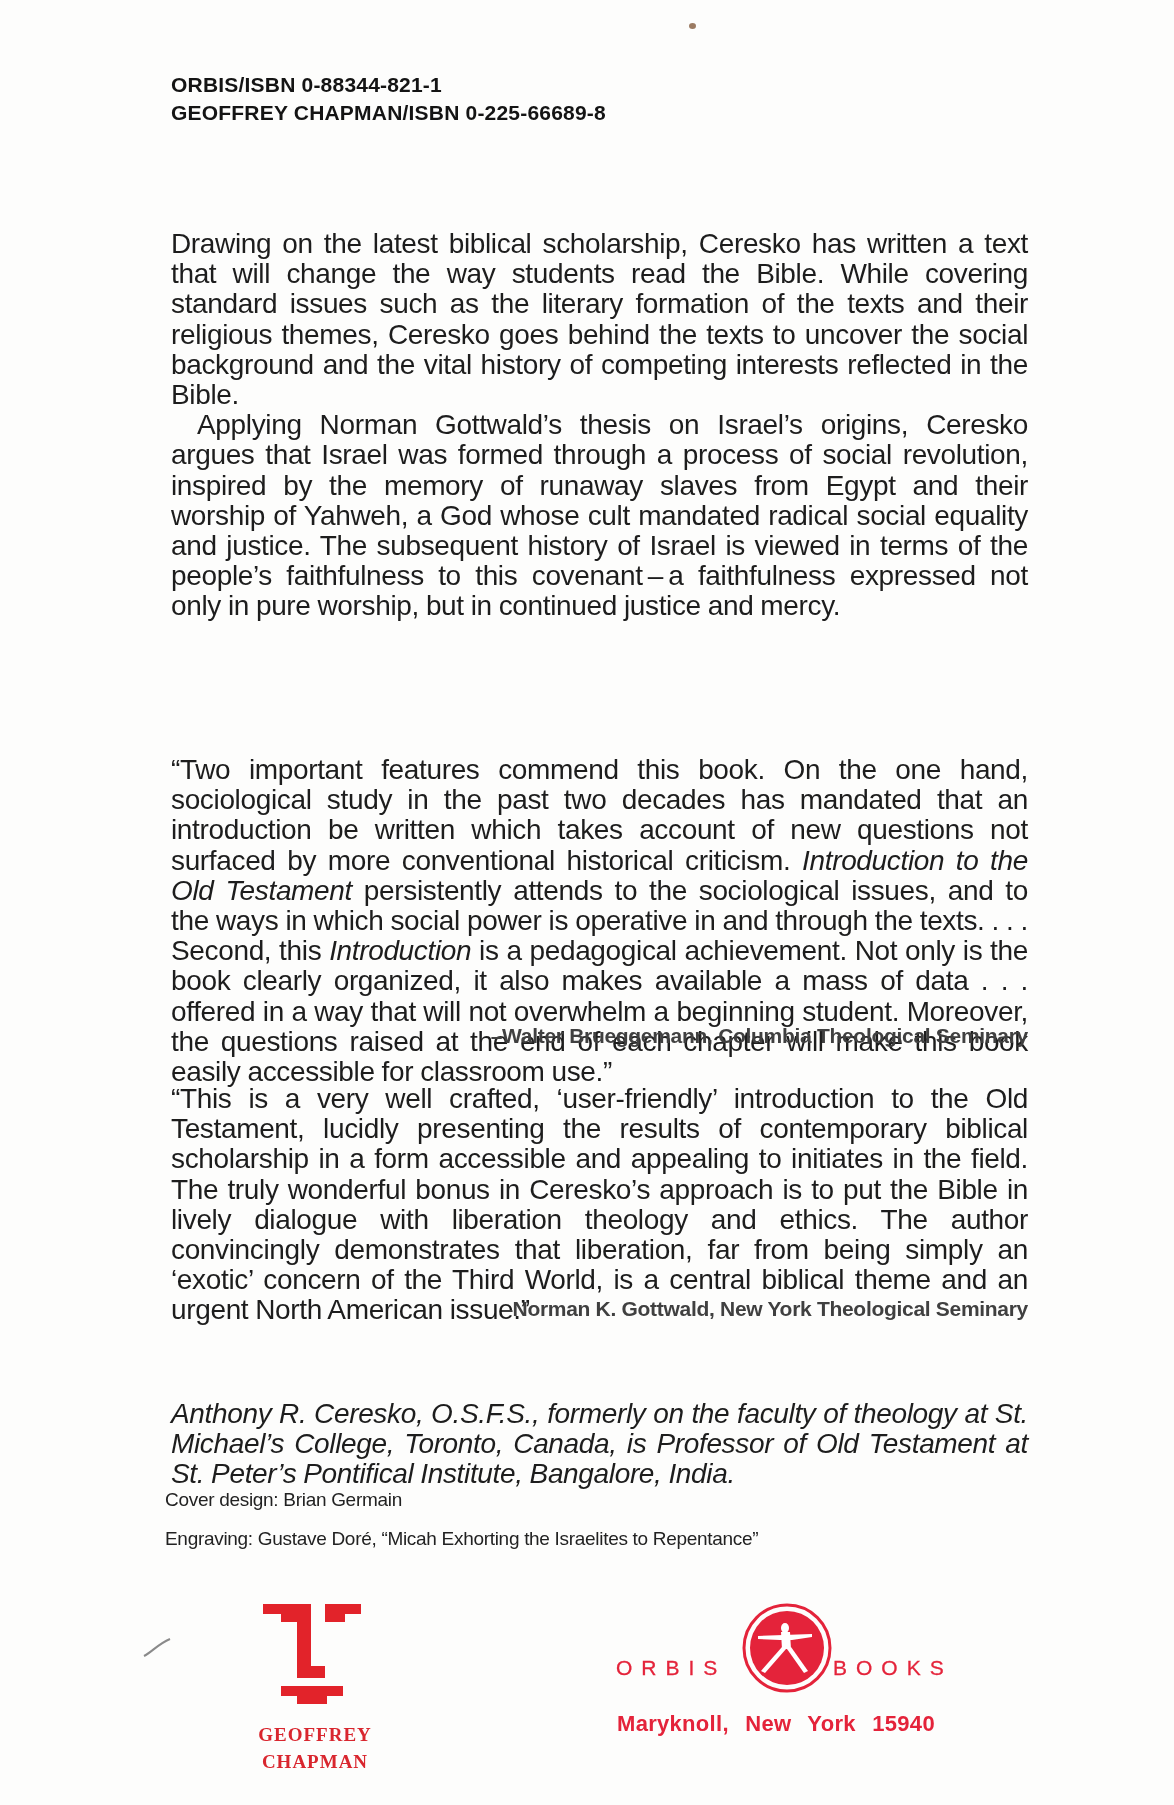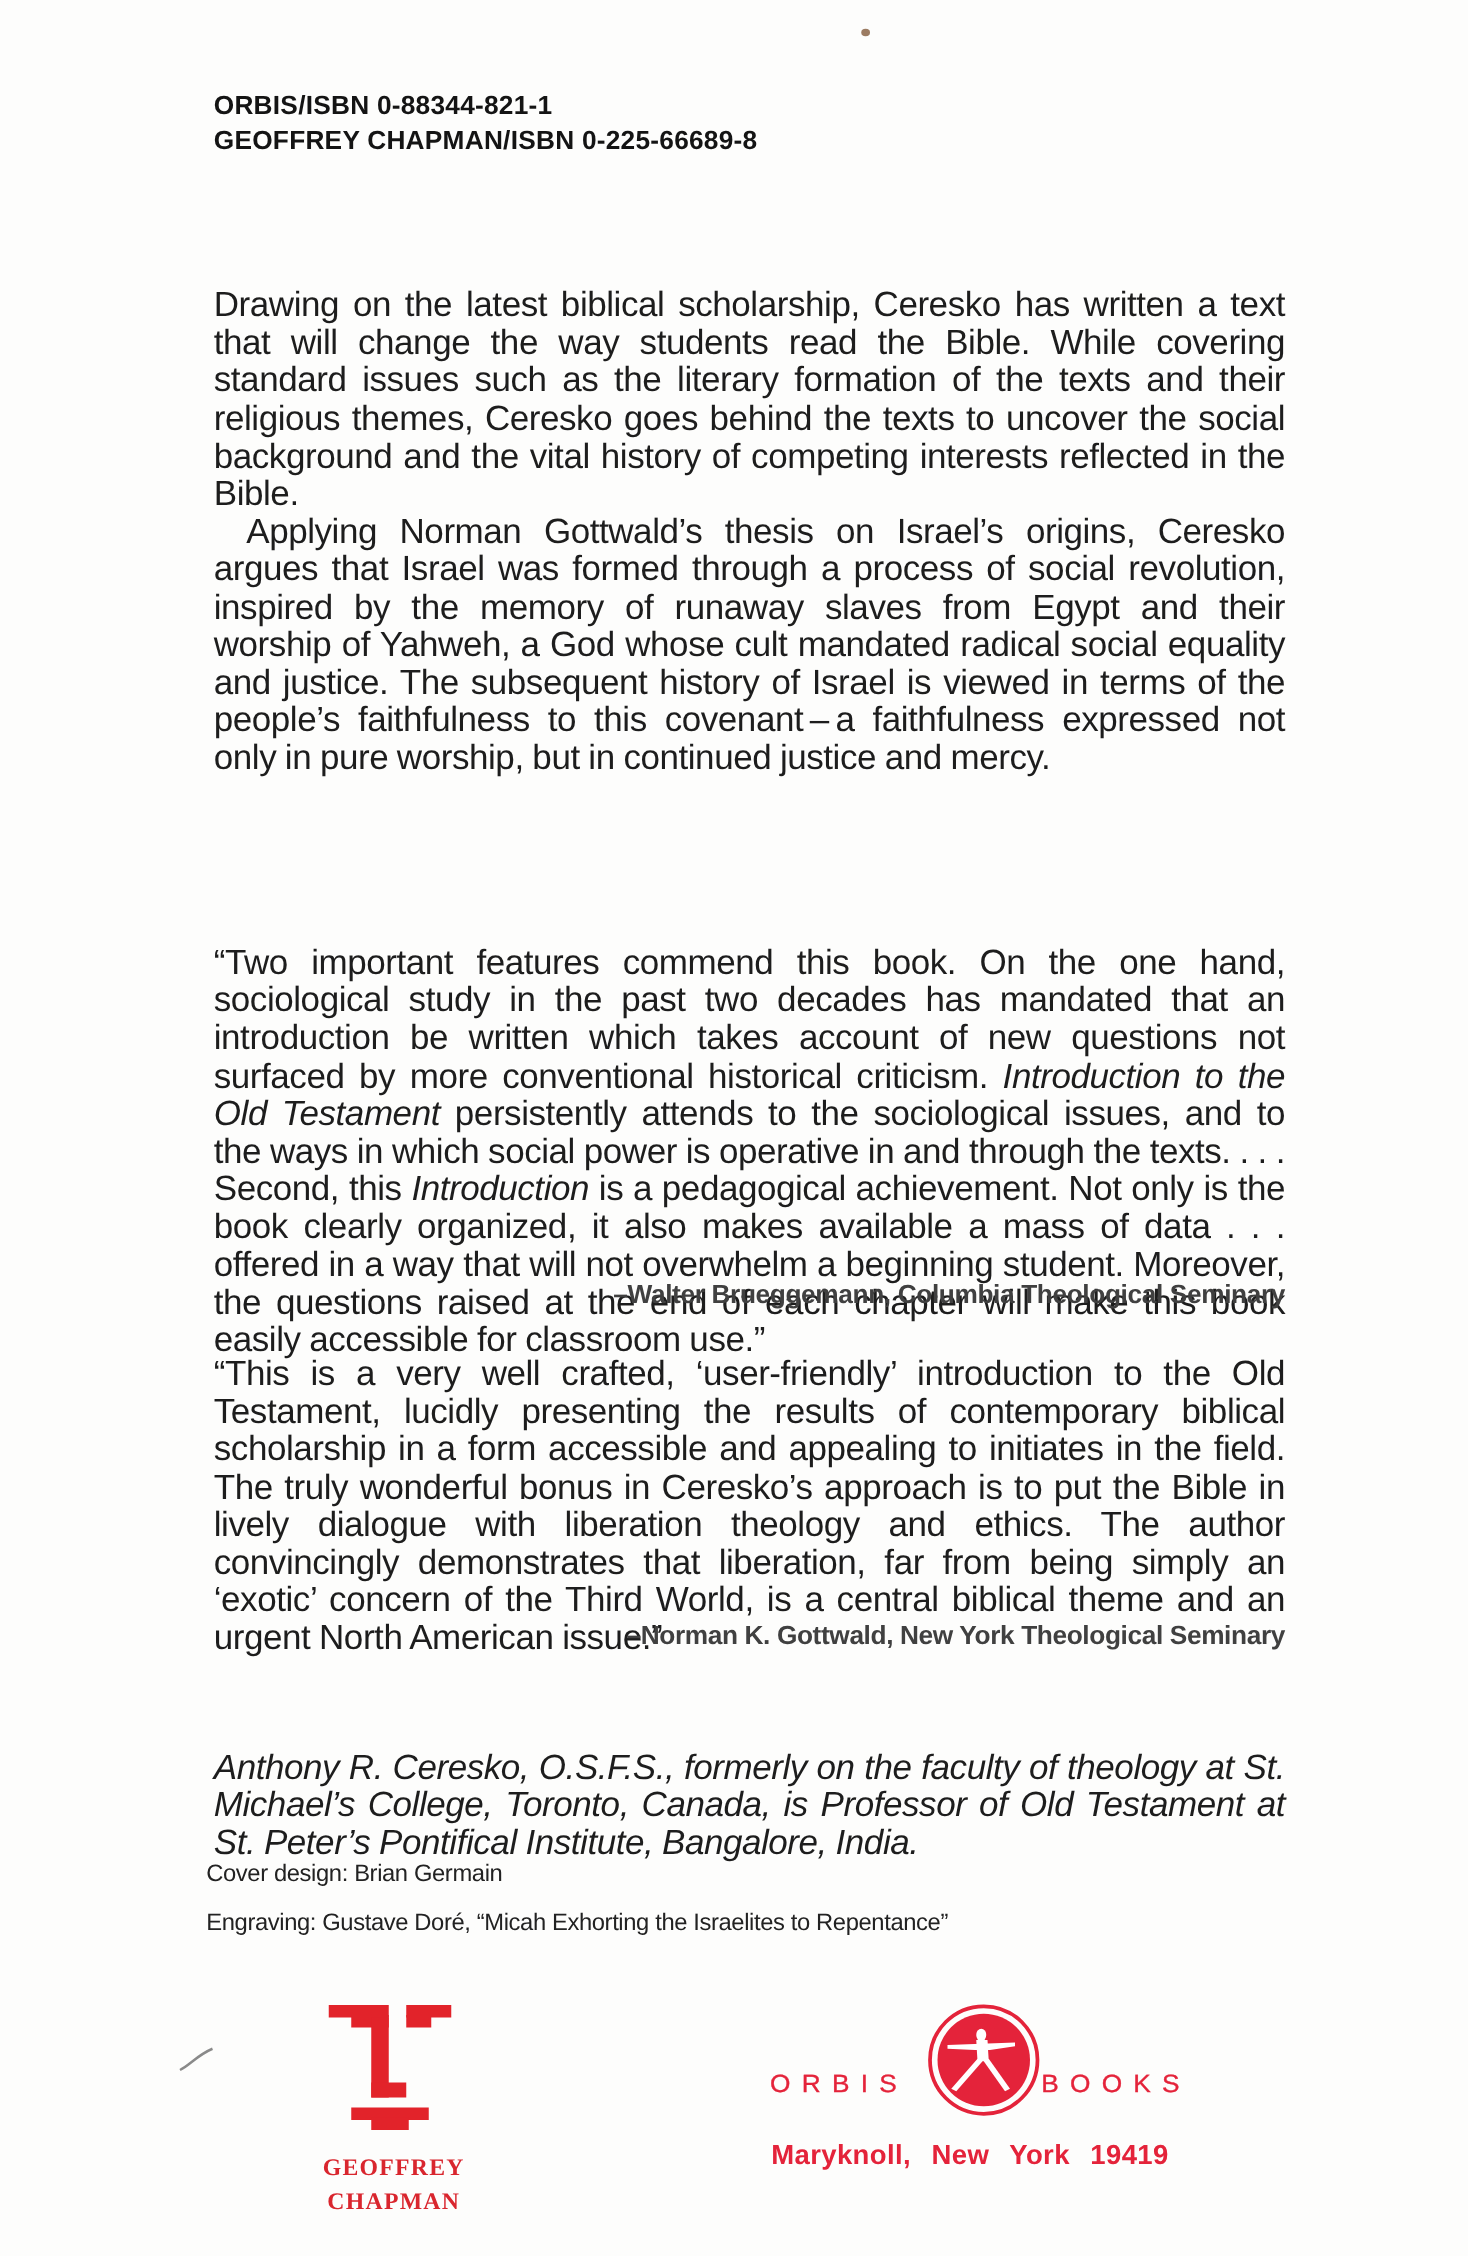--- a/index.html
+++ b/index.html
@@ -109,13 +109,13 @@
 
   <g fill="#ffffff">
     <ellipse cx="45" cy="27" rx="4" ry="5"></ellipse>
     <polygon points="18,35 72,33 72,36 52,39 40,39 18,38"></polygon>
     <polygon points="41,31 50,31 51,48 42,48"></polygon>
     <polygon points="42,46 46,48 25,72 21,70"></polygon>
     <polygon points="47,48 51,46 68,70 64,72"></polygon>
   </g>
 </svg>
 <div class="orbis-word" style="left:833px;">BOOKS</div>
-<div class="orbis-addr">Maryknoll,  New York  19419</div>
+<div class="orbis-addr">Maryknoll,  New York  15940</div>
 
 </body></html>

